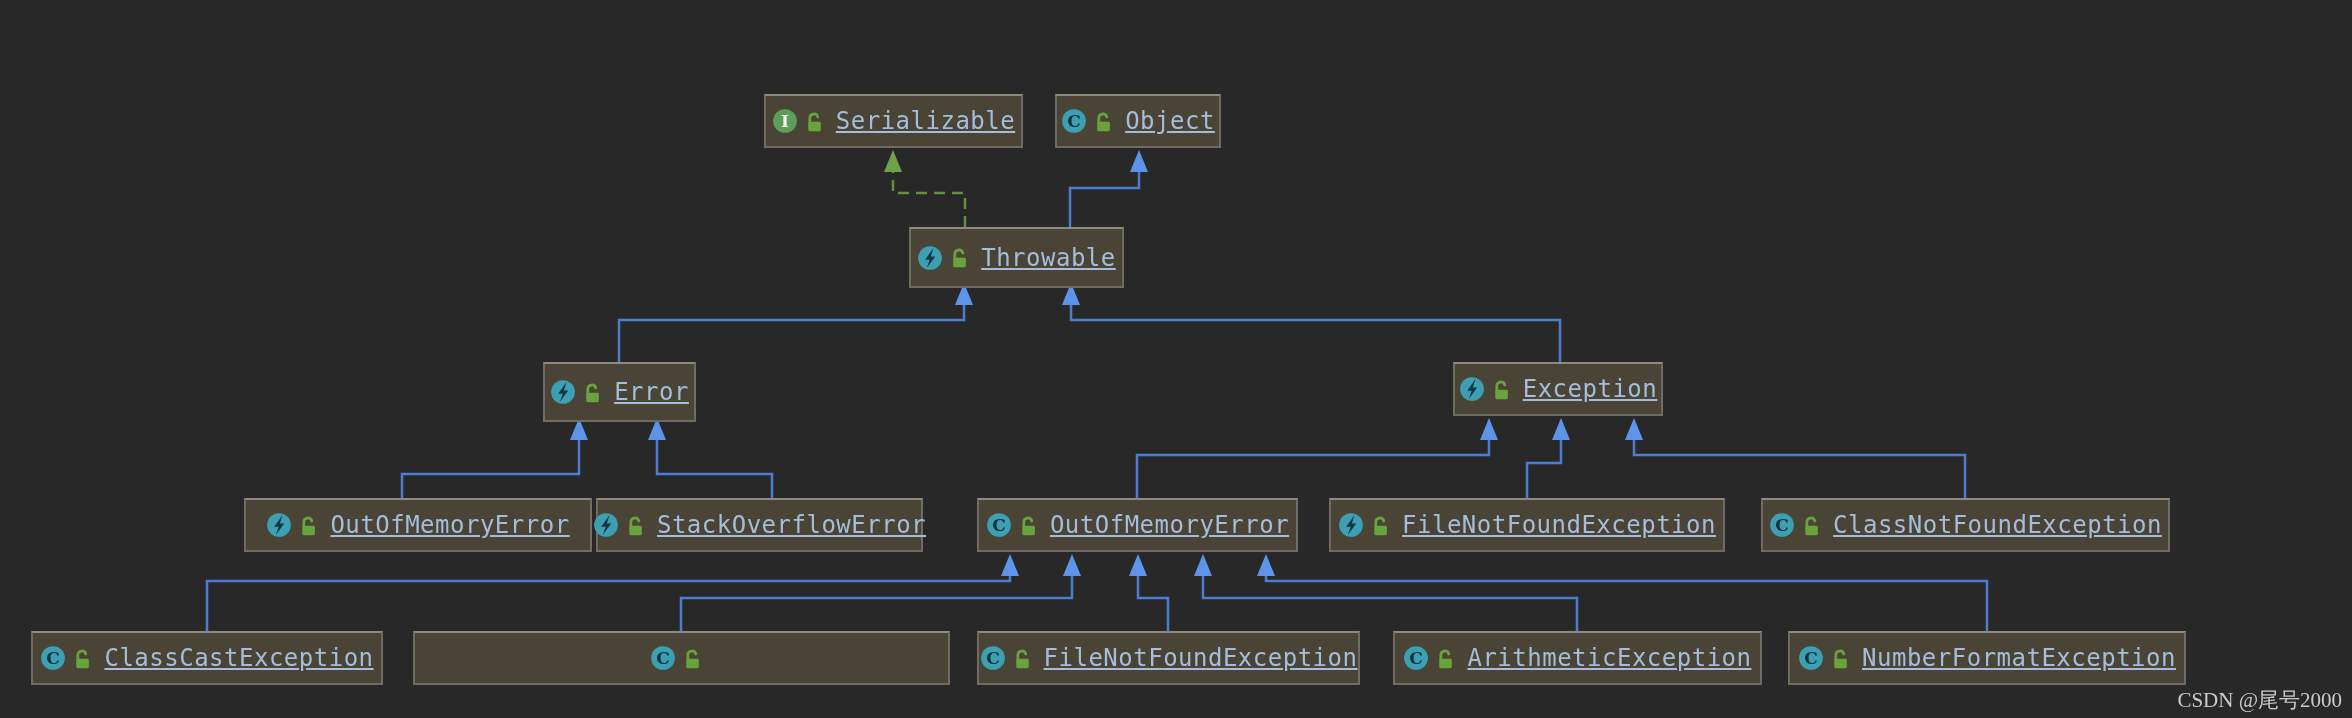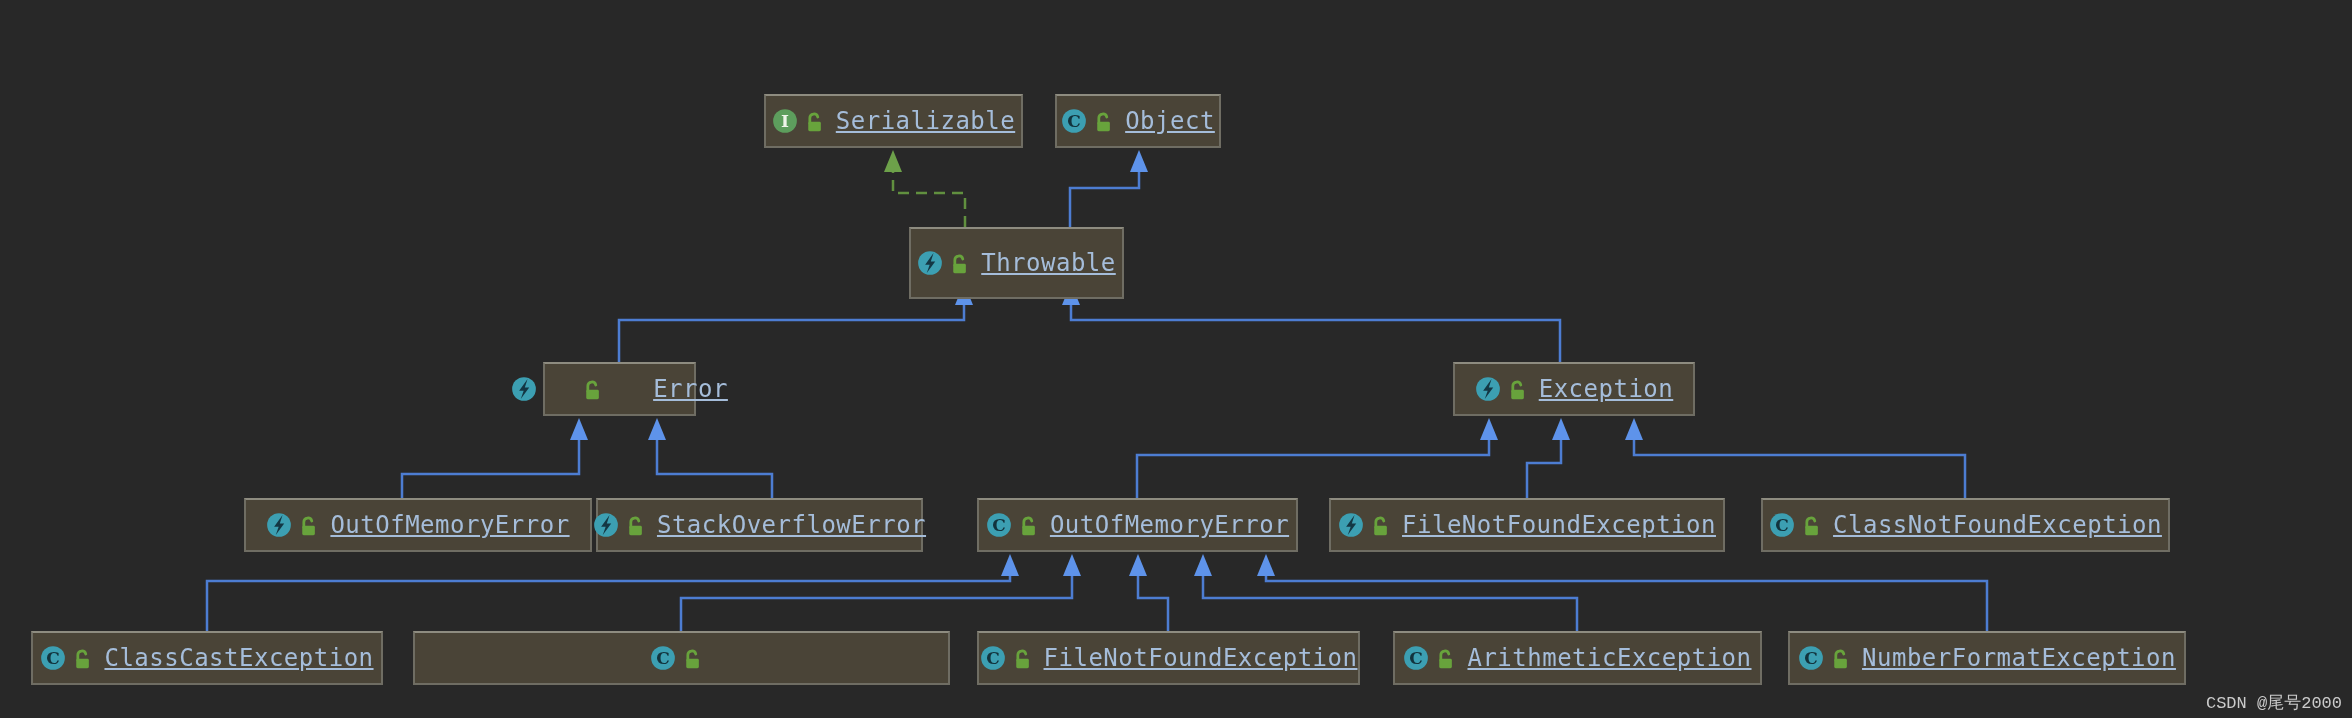--- a/index.html
+++ b/index.html
@@ -25,22 +25,22 @@
     font-size:24px;
     cursor:default;
   }
   .node .icn{display:flex;align-items:center;margin-right:5px;}
   .node .icn.lock{margin-right:12px;}
   .node .lbl{letter-spacing:0.5px;text-decoration:underline;}
   #watermark{
     position:absolute;
     right:10px;bottom:4px;
     color:#cbcbcb;
-    font-family:Liberation Mono, monospace;
-    font-size:17px;
+    font-family:Liberation Serif, serif;
+    font-size:21px;
   }
 </style>
 </head>
 <body>
 
 <div id="canvas" style="--bg: #282828; --node-fill: #4a4437; --node-border: #6f6d63; --node-label: #a5bdda;">
   <svg id="edges" width="2352" height="718">
       <g>
         <polyline points="965,227 965,193 893,193 893,172" fill="none" stroke="#61903f" stroke-width="2.5" stroke-dasharray="11 7"></polyline>
         <polygon points="893,150 884,172 902,172" fill="#6da14a"></polygon>
@@ -122,51 +122,51 @@
           </svg>
         </span>
         <span class="icn lock">
           <svg width="21" height="21" viewBox="0 0 16 16">
       <path d="M5.2 8.6 V5.4 A3.1 3.1 0 0 1 11.3 4.6" fill="none" stroke="#68a33c" stroke-width="2.1" stroke-linecap="round"></path>
       <rect x="4" y="8.2" width="9.6" height="7.2" rx="1.1" fill="#68a33c"></rect>
           </svg>
         </span>
         <span class="lbl">Object</span>
       </div>
-      <div class="node" style="left: 909px; top: 227px; width: 215px; height: 72px;">
+      <div class="node" style="left: 909px; top: 227px; width: 215px; height: 61px;">
         <span class="icn">
           <svg width="26" height="26" viewBox="0 0 16 16">
       <circle cx="8" cy="8" r="7.3" fill="#3c9fb2"></circle>
       <path d="M10.2 1.8 L5 9 L7.8 9 L6 14.2 L11.2 7 L8.5 7 Z" fill="#143744"></path>
           </svg>
         </span>
         <span class="icn lock">
           <svg width="21" height="21" viewBox="0 0 16 16">
       <path d="M5.2 8.6 V5.4 A3.1 3.1 0 0 1 11.3 4.6" fill="none" stroke="#68a33c" stroke-width="2.1" stroke-linecap="round"></path>
       <rect x="4" y="8.2" width="9.6" height="7.2" rx="1.1" fill="#68a33c"></rect>
           </svg>
         </span>
         <span class="lbl">Throwable</span>
       </div>
-      <div class="node" style="left: 543px; top: 362px; width: 153px; height: 54px; gap: 39px;">
+      <div class="node" style="left: 543px; top: 362px; width: 153px; height: 60px;">
         <span class="icn">
           <svg width="26" height="26" viewBox="0 0 16 16">
       <circle cx="8" cy="8" r="7.3" fill="#3c9fb2"></circle>
       <path d="M10.2 1.8 L5 9 L7.8 9 L6 14.2 L11.2 7 L8.5 7 Z" fill="#143744"></path>
           </svg>
         </span>
         <span class="icn lock">
           <svg width="21" height="21" viewBox="0 0 16 16">
       <path d="M5.2 8.6 V5.4 A3.1 3.1 0 0 1 11.3 4.6" fill="none" stroke="#68a33c" stroke-width="2.1" stroke-linecap="round"></path>
       <rect x="4" y="8.2" width="9.6" height="7.2" rx="1.1" fill="#68a33c"></rect>
           </svg>
         </span>
         <span class="lbl">Error</span>
       </div>
-      <div class="node" style="left: 1453px; top: 362px; width: 242px; height: 54px;">
+      <div class="node" style="left: 1453px; top: 362px; width: 210px; height: 54px;">
         <span class="icn">
           <svg width="26" height="26" viewBox="0 0 16 16">
       <circle cx="8" cy="8" r="7.3" fill="#3c9fb2"></circle>
       <path d="M10.2 1.8 L5 9 L7.8 9 L6 14.2 L11.2 7 L8.5 7 Z" fill="#143744"></path>
           </svg>
         </span>
         <span class="icn lock">
           <svg width="21" height="21" viewBox="0 0 16 16">
       <path d="M5.2 8.6 V5.4 A3.1 3.1 0 0 1 11.3 4.6" fill="none" stroke="#68a33c" stroke-width="2.1" stroke-linecap="round"></path>
       <rect x="4" y="8.2" width="9.6" height="7.2" rx="1.1" fill="#68a33c"></rect>

